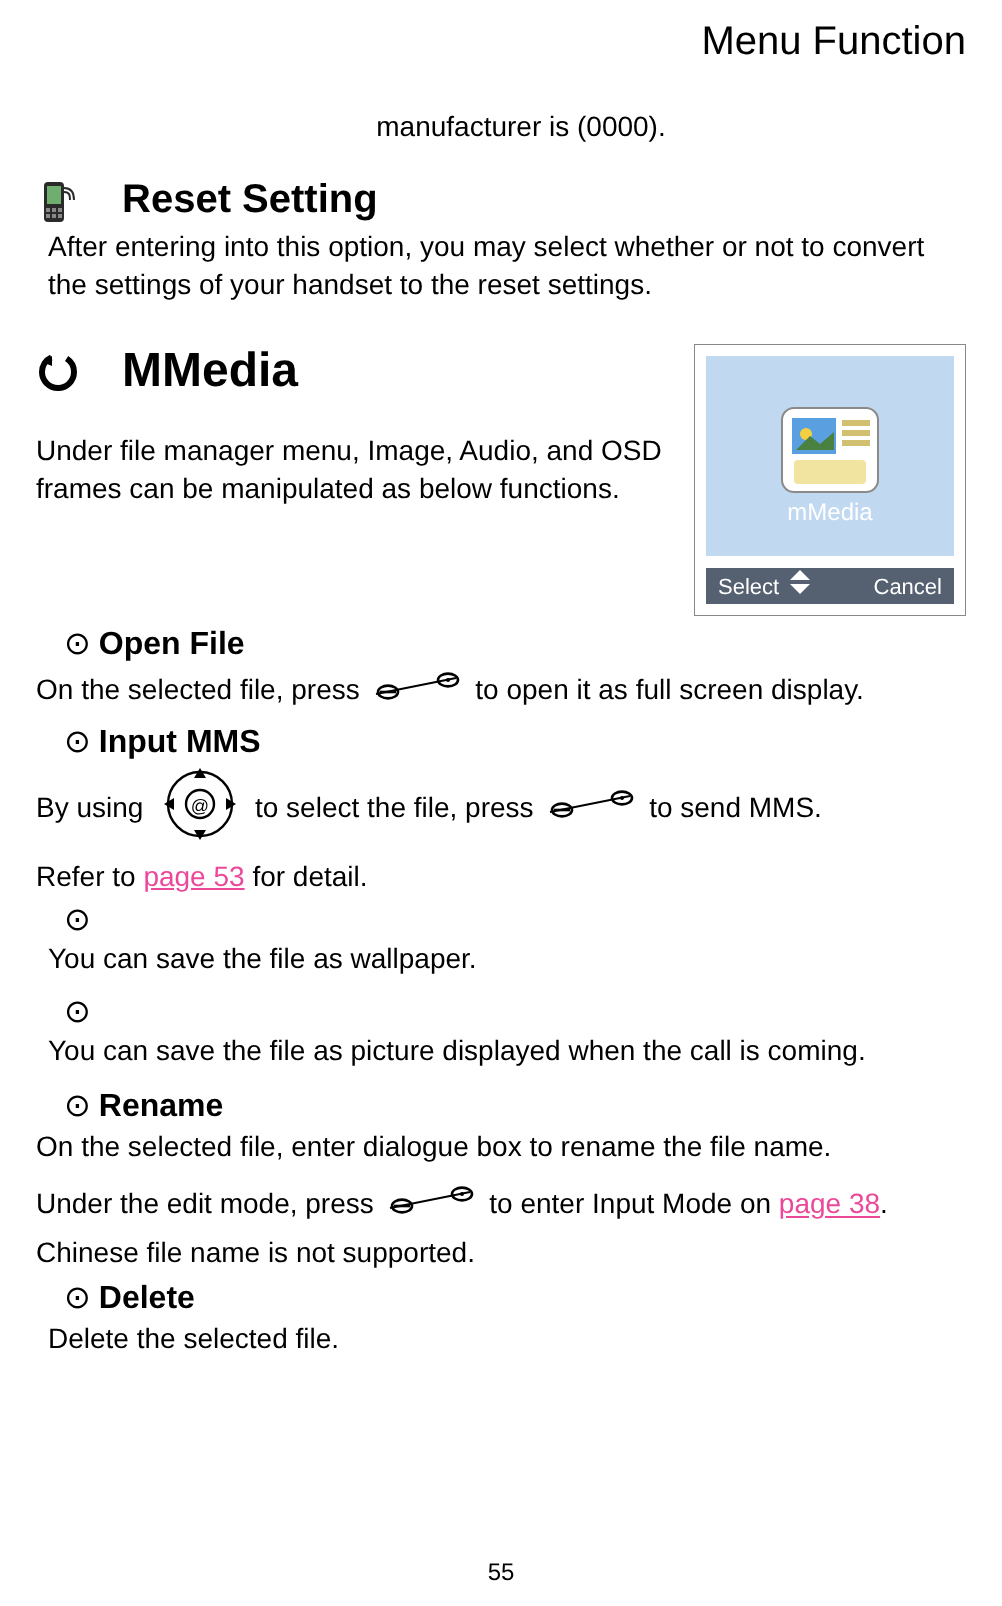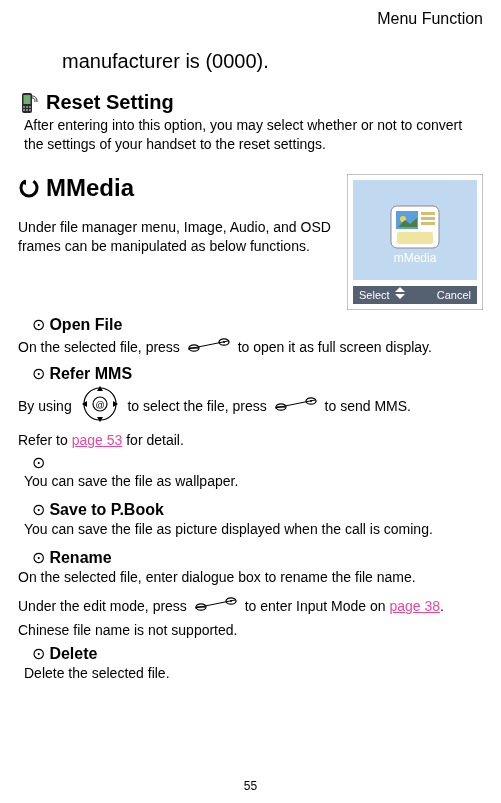--- a/index.html
+++ b/index.html
@@ -6,38 +6,40 @@
   body {
     width: 501px;
     height: 803px;
     font-family: Arial, Helvetica, sans-serif;
     background: #fff;
     padding: 10px 18px 10px 18px;
     position: relative;
   }
   .page-header {
     text-align: right;
-    font-size: 16px;
+    font-size: 20px;
     margin-bottom: 22px;
   }
   .indent1 {
-    margin-left: 44px;
-    font-size: 20px;
+    margin-left: 20px;
+    font-size: 14px;
     margin-bottom: 18px;
+    text-align: center;
   }
   .bodytext {
     font-size: 14px;
     margin-left: 6px;
     margin-bottom: 6px;
     line-height: 1.35;
   }
   .section-row {
     display: flex;
     align-items: center;
     margin-bottom: 2px;
+    gap: 15px;
   }
   .phone-icon {
     width: 22px;
     height: 22px;
     margin-right: 6px;
     display: inline-flex;
     flex-shrink: 0;
   }
   .h1 {
     font-size: 24px;
@@ -169,21 +171,21 @@
       <ellipse cx="38" cy="7" rx="5" ry="3.2" fill="none" stroke="#000" stroke-width="1.3"></ellipse>
       <circle cx="38" cy="7" r="1" fill="#000"></circle>
     </svg>
   </span>
   <span>to open it as full screen display.</span>
 </div>
 
 <div class="tiny-gap"></div>
 <div class="h3">
     <span class="odot">⊙</span>
-    <span>Refer MMS</span>
+    <span>Input MMS</span>
   </div>
 <div class="flowline" style="margin-left:0;">
   <span>By using</span>
   <span class="inline-icon">
     <svg width="44" height="40" viewBox="0 0 44 40">
       <circle cx="22" cy="20" r="16" fill="none" stroke="#000" stroke-width="1.2"></circle>
       <circle cx="22" cy="20" r="7" fill="none" stroke="#000" stroke-width="1.2"></circle>
       <text x="22" y="24" text-anchor="middle" font-size="9" font-family="Arial">@</text>
       <path d="M22 2 L19 7 L25 7 Z" fill="#000"></path>
       <path d="M22 38 L19 33 L25 33 Z" fill="#000"></path>
@@ -207,21 +209,20 @@
 
 <div class="tiny-gap"></div>
 <div class="h3">
     <span class="odot">⊙</span>
   </div>
 <div class="bodytext">You can save the file as wallpaper.</div>
 
 <div class="tiny-gap"></div>
 <div class="h3">
     <span class="odot">⊙</span>
-    <span>Save to P.Book</span>
   </div>
 <div class="bodytext">You can save the file as picture displayed when the call is coming.</div>
 
 <div class="tiny-gap"></div>
 <div class="h3">
     <span class="odot">⊙</span>
     <span>Rename</span>
   </div>
 <div class="bodytext" style="margin-left:0; margin-bottom:8px;">On the selected file, enter dialogue box to rename the file name.</div>
 <div class="flowline" style="margin-left:0;">

